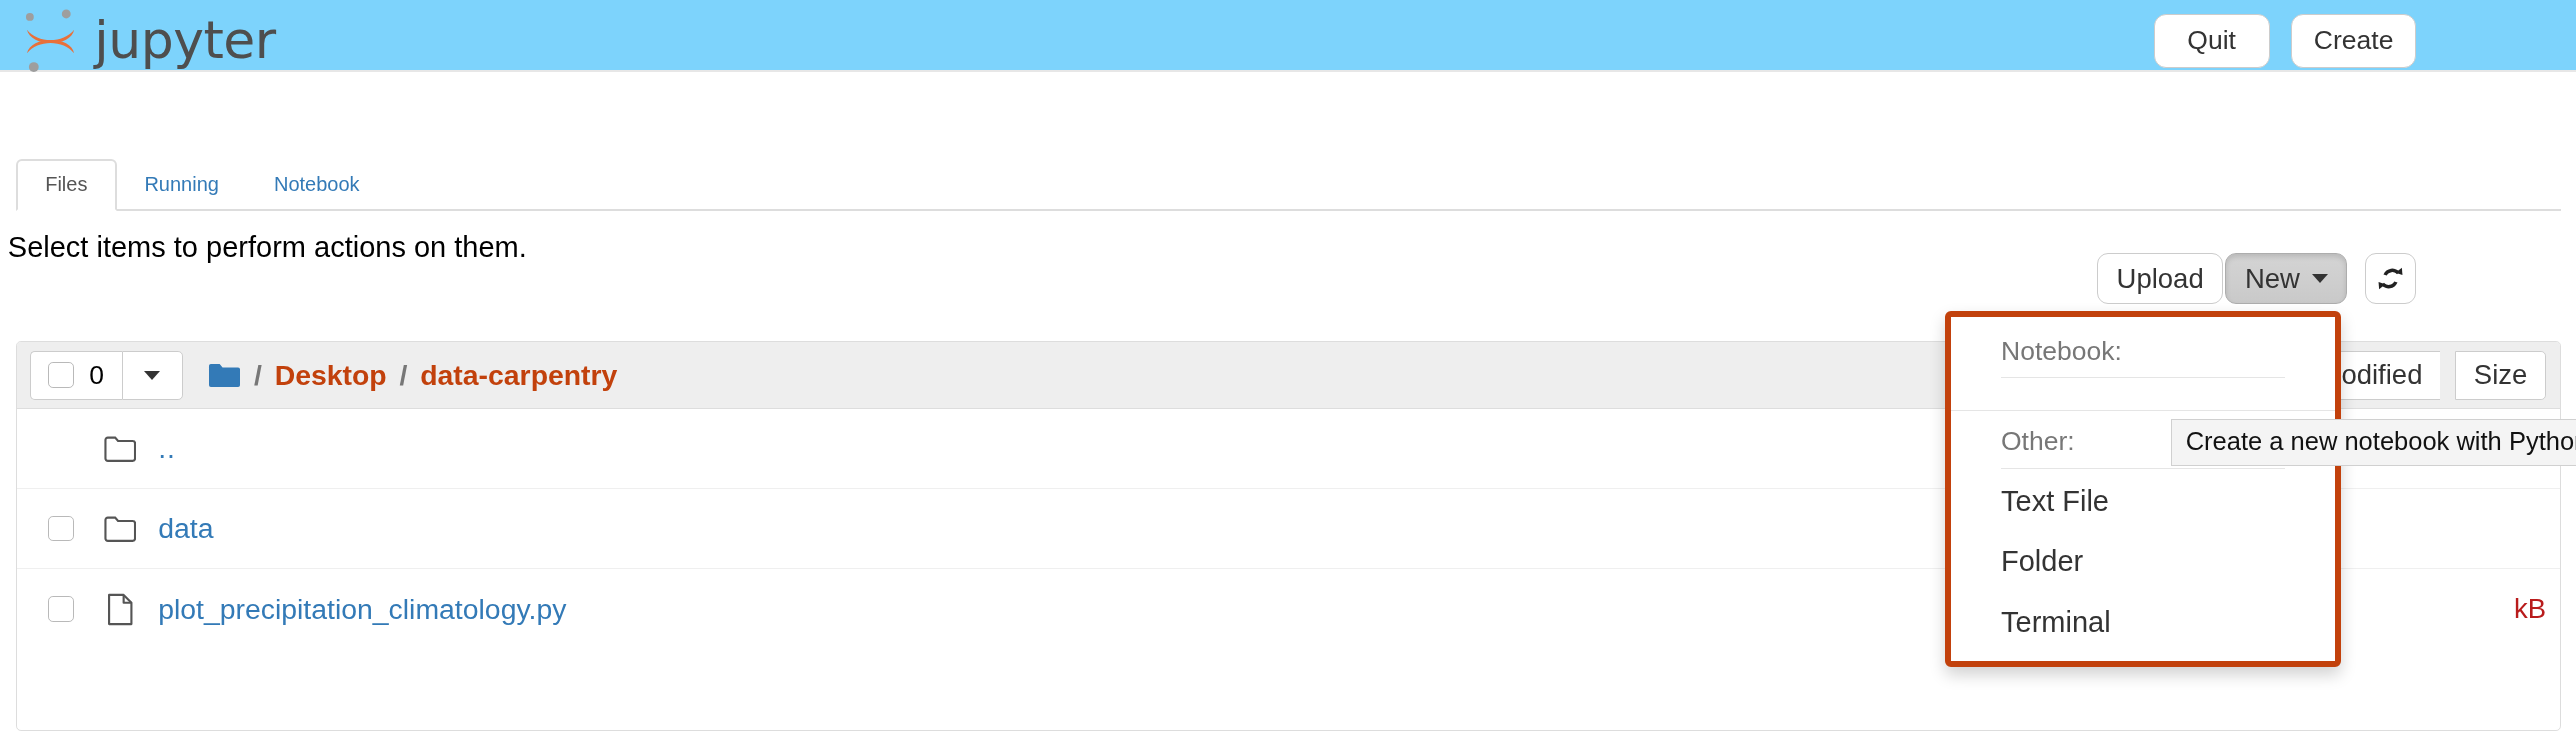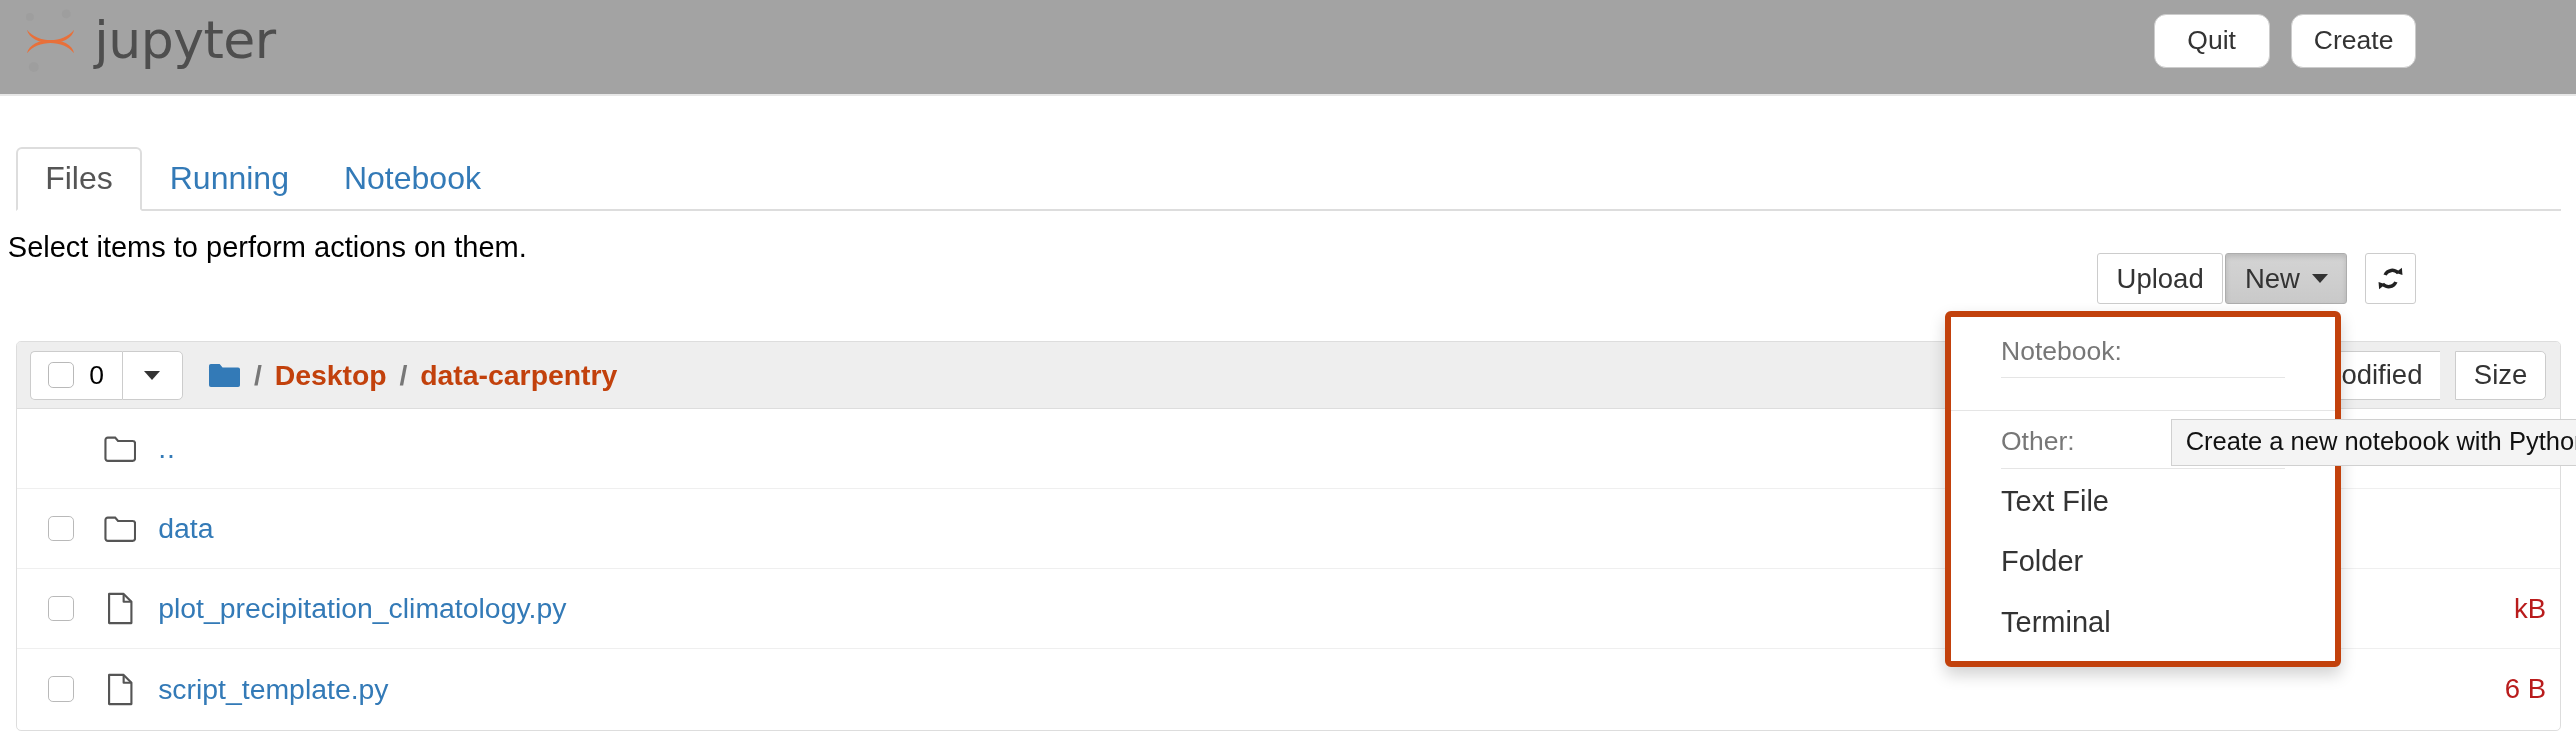--- a/index.html
+++ b/index.html
@@ -8,22 +8,22 @@
     width: 2576px; height: 753px;
     background: #ffffff;
     font-family: "Liberation Sans", sans-serif;
     color: #000000;
     overflow: hidden;
     position: relative;
   }
 
   
   #header {
-    position: absolute; left: 0; top: 0; width: 2576px; height: 96px;
-    background: #a3a3a3;
+    position: absolute; left: 0; top: 0; width: 2576px; height: 72px;
+    background: #7dd3fc;
     border-bottom: 2px solid #e7e7e7;
   }
   #logo-block {
     position: absolute; left: 21.6px; top: 7.8px;
     display: flex; align-items: center; gap: 13.7px;
   }
   #logo-mark { width: 59px; height: 65px; display: block; }
   #logo-text {
     font-size: 52px; color: #4e4e4e; letter-spacing: -0.5px;
     font-family: "DejaVu Sans", sans-serif; font-weight: 400;
@@ -41,21 +41,21 @@
     padding: 0 21.6px; cursor: pointer; white-space: nowrap;
   }
 
   
   #tabs {
     position: absolute; left: 15.7px; top: 156px; width: 2545px; height: 55px;
     border-bottom: 2px solid #dddddd;
     display: flex; align-items: flex-end;
   }
   .tab {
-    font-size: 32px; line-height: 1;
+    font-size: 20px; line-height: 1;
     padding: 13.7px 27.5px 14.7px 27.5px;
     cursor: pointer; white-space: nowrap;
     position: relative;
   }
   .tab.active {
     color: #555555;
     background: #fff;
     border: 2px solid #dddddd;
     border-bottom: 2px solid #ffffff;
     border-radius: 5.9px 5.9px 0 0;
@@ -66,21 +66,21 @@
   
   #action-text {
     position: absolute; left: 7.8px; top: 231px;
     font-size: 29px; color: #000;
   }
   #action-buttons {
     position: absolute; right: 160px; top: 253px;
     display: flex; align-items: flex-start; gap: 0;
   }
   .btn {
-    height: 51px; border-radius: 3px;
+    height: 51px; border-radius: 11px;
     font-size: 27.5px; color: #333;
     display: flex; align-items: center; justify-content: center;
     padding: 0 18.6px; cursor: pointer; white-space: nowrap;
     font-family: "Liberation Sans", sans-serif;
   }
   #upload-btn {
     background: #fff; border: 1px solid #cccccc;
     margin-right: 2px;
   }
   #new-btn {
@@ -344,36 +344,20 @@
         <path d="M17 2 v8 h8" fill="none" stroke="#555" stroke-width="2.2" stroke-linejoin="round"></path>
       </svg>
     </div>
     <span class="file-name">plot_precipitation_climatology.py</span>
     <div class="row-right">
       <span class="cell-modified"></span>
       <span class="cell-size">kB</span>
     </div>
   </div>
 
-  <div class="file-row">
-    <div class="row-cbox-cell">
-      <span class="cbox"></span>
-    </div>
-    <div class="row-icon-cell">
-      <svg class="file-glyph" viewBox="0 0 27 34">
-        <path d="M2 2 h15 l8 8 v22 h-23 Z" fill="none" stroke="#555" stroke-width="2.2" stroke-linejoin="round"></path>
-        <path d="M17 2 v8 h8" fill="none" stroke="#555" stroke-width="2.2" stroke-linejoin="round"></path>
-      </svg>
-    </div>
-    <span class="file-name">script_template.py</span>
-    <div class="row-right">
-      <span class="cell-modified"></span>
-      <span class="cell-size">6 B</span>
-    </div>
-  </div>
 
 </div>
 
 <div id="new-dropdown">
   <div class="dd-header">Notebook:</div>
   <div class="dd-divider"></div>
   <div class="dd-section-gap"></div>
   <div class="dd-section-rule"></div>
   <div class="dd-header">Other:</div>
   <div class="dd-divider"></div>

